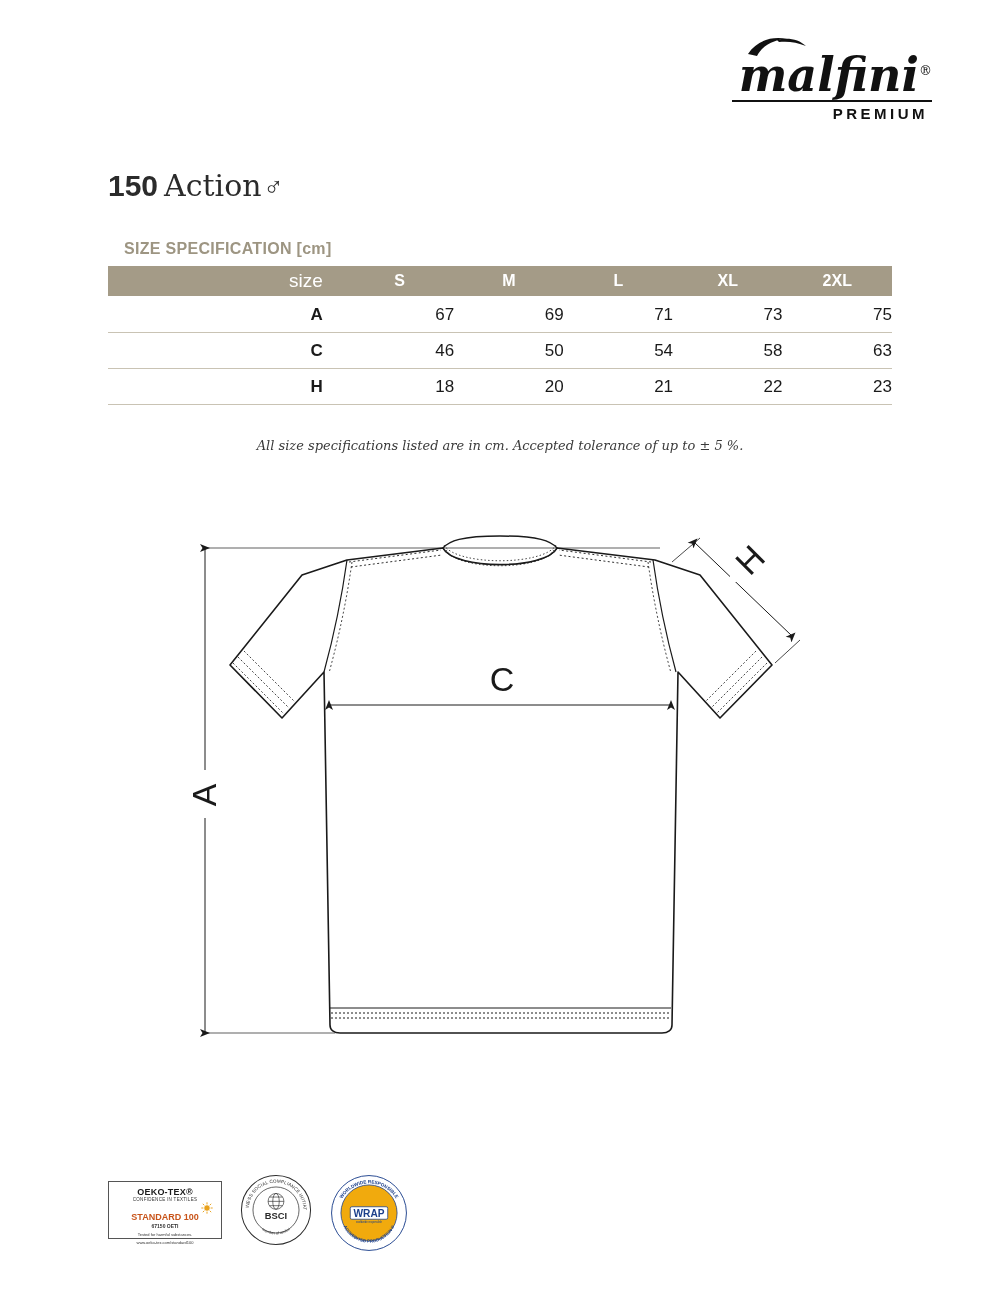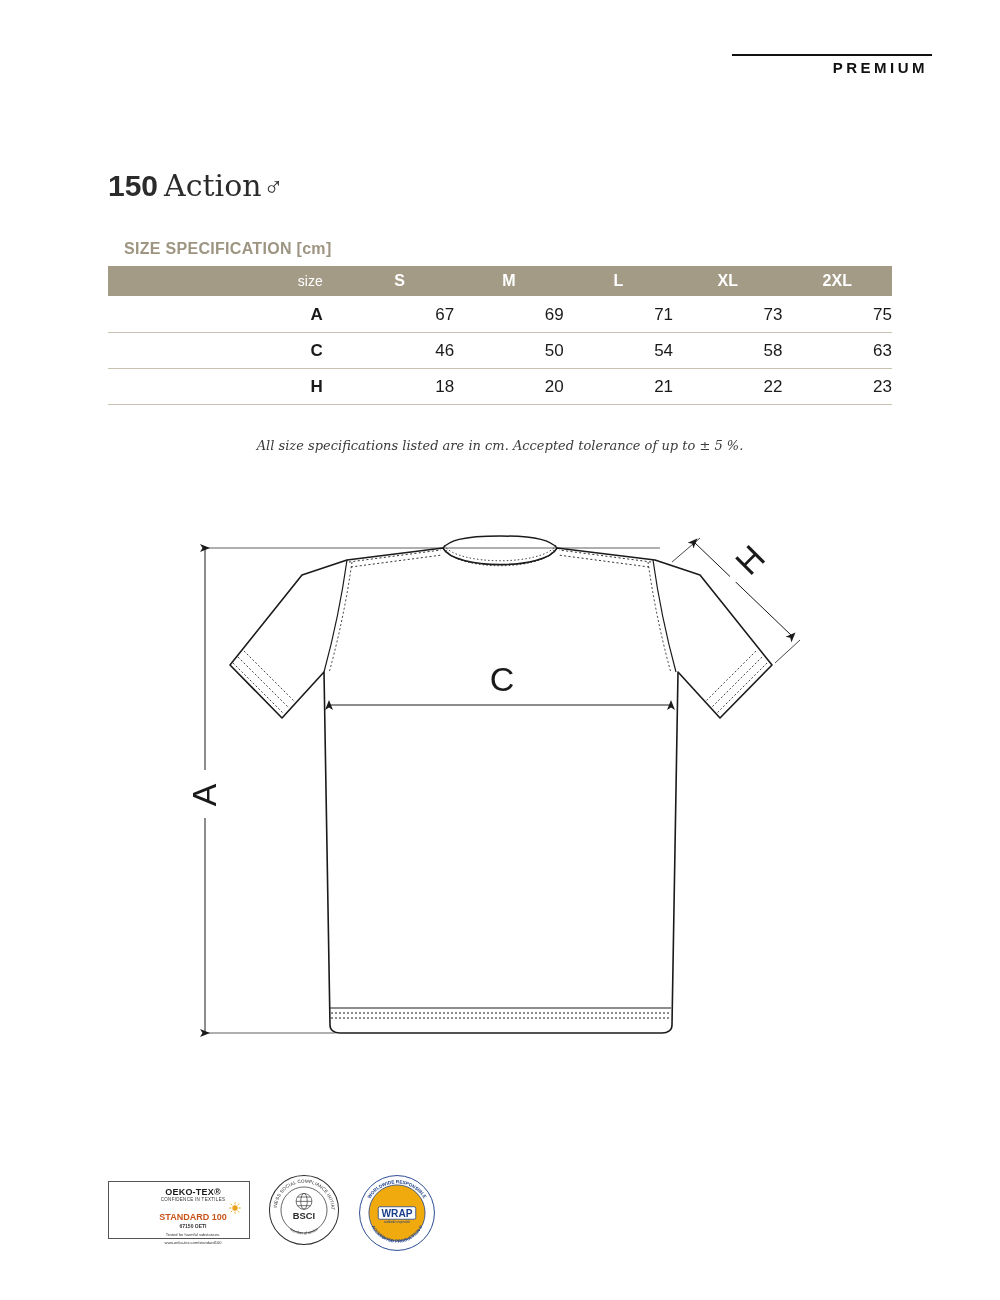--- a/index.html
+++ b/index.html
@@ -114,21 +114,21 @@
     height: 30px;
     font-size: 16px;
     text-align: center;
     padding: 0;
   }
   .size-table thead th.lbl {
     width: 190px;
     text-align: right;
     padding-right: 22px;
     font-weight: 400;
-    font-size: 14px;
+    font-size: 19px;
   }
   .size-table tbody td {
     height: 35px;
     text-align: right;
     border-bottom: 1px solid #c9c3b4;
     font-size: 17px;
     color: #1a1a1a;
     padding: 0;
   }
   .size-table tbody tr:first-child td {
@@ -173,21 +173,20 @@
     align-items: center;
     gap: 18px;
   }
   .cert-oeko {
     width: 112px;
     height: 56px;
     border: 1px solid #555;
     position: relative;
     background: #fff;
     font-family: "Liberation Sans", sans-serif;
-    padding-left: 28px;
   }
   .cert-oeko .l1 {
     text-align: center;
     font-size: 9px;
     font-weight: 700;
     margin-top: 5px;
     letter-spacing: .2px;
   }
   .cert-oeko .l2 {
     text-align: center;
@@ -226,20 +225,27 @@
   .cert-round {
     width: 72px;
     height: 72px;
     position: relative;
   }
 </style>
 </head>
 <body>
 
 <div class="brand">
+  <div class="brand-word">
+    <svg class="brand-swoosh" viewBox="0 0 60 22">
+      <path d="M1 18 C10 4, 26 0, 40 3 C30 3, 16 8, 10 20 Z" fill="#111"></path>
+      <path d="M30 4 C40 1, 52 3, 59 10 C50 6, 40 5, 32 6 Z" fill="#111"></path>
+    </svg>
+    <span>malfini</span><span class="brand-reg">®</span>
+  </div>
   <div class="brand-rule"></div>
   <div class="brand-sub">PREMIUM</div>
 </div>
 
 <div class="title">
   <span class="code">150</span><span class="name">Action</span><span class="gender">♂</span>
 </div>
 
 <div class="spec-heading">SIZE SPECIFICATION [cm]</div>
 

